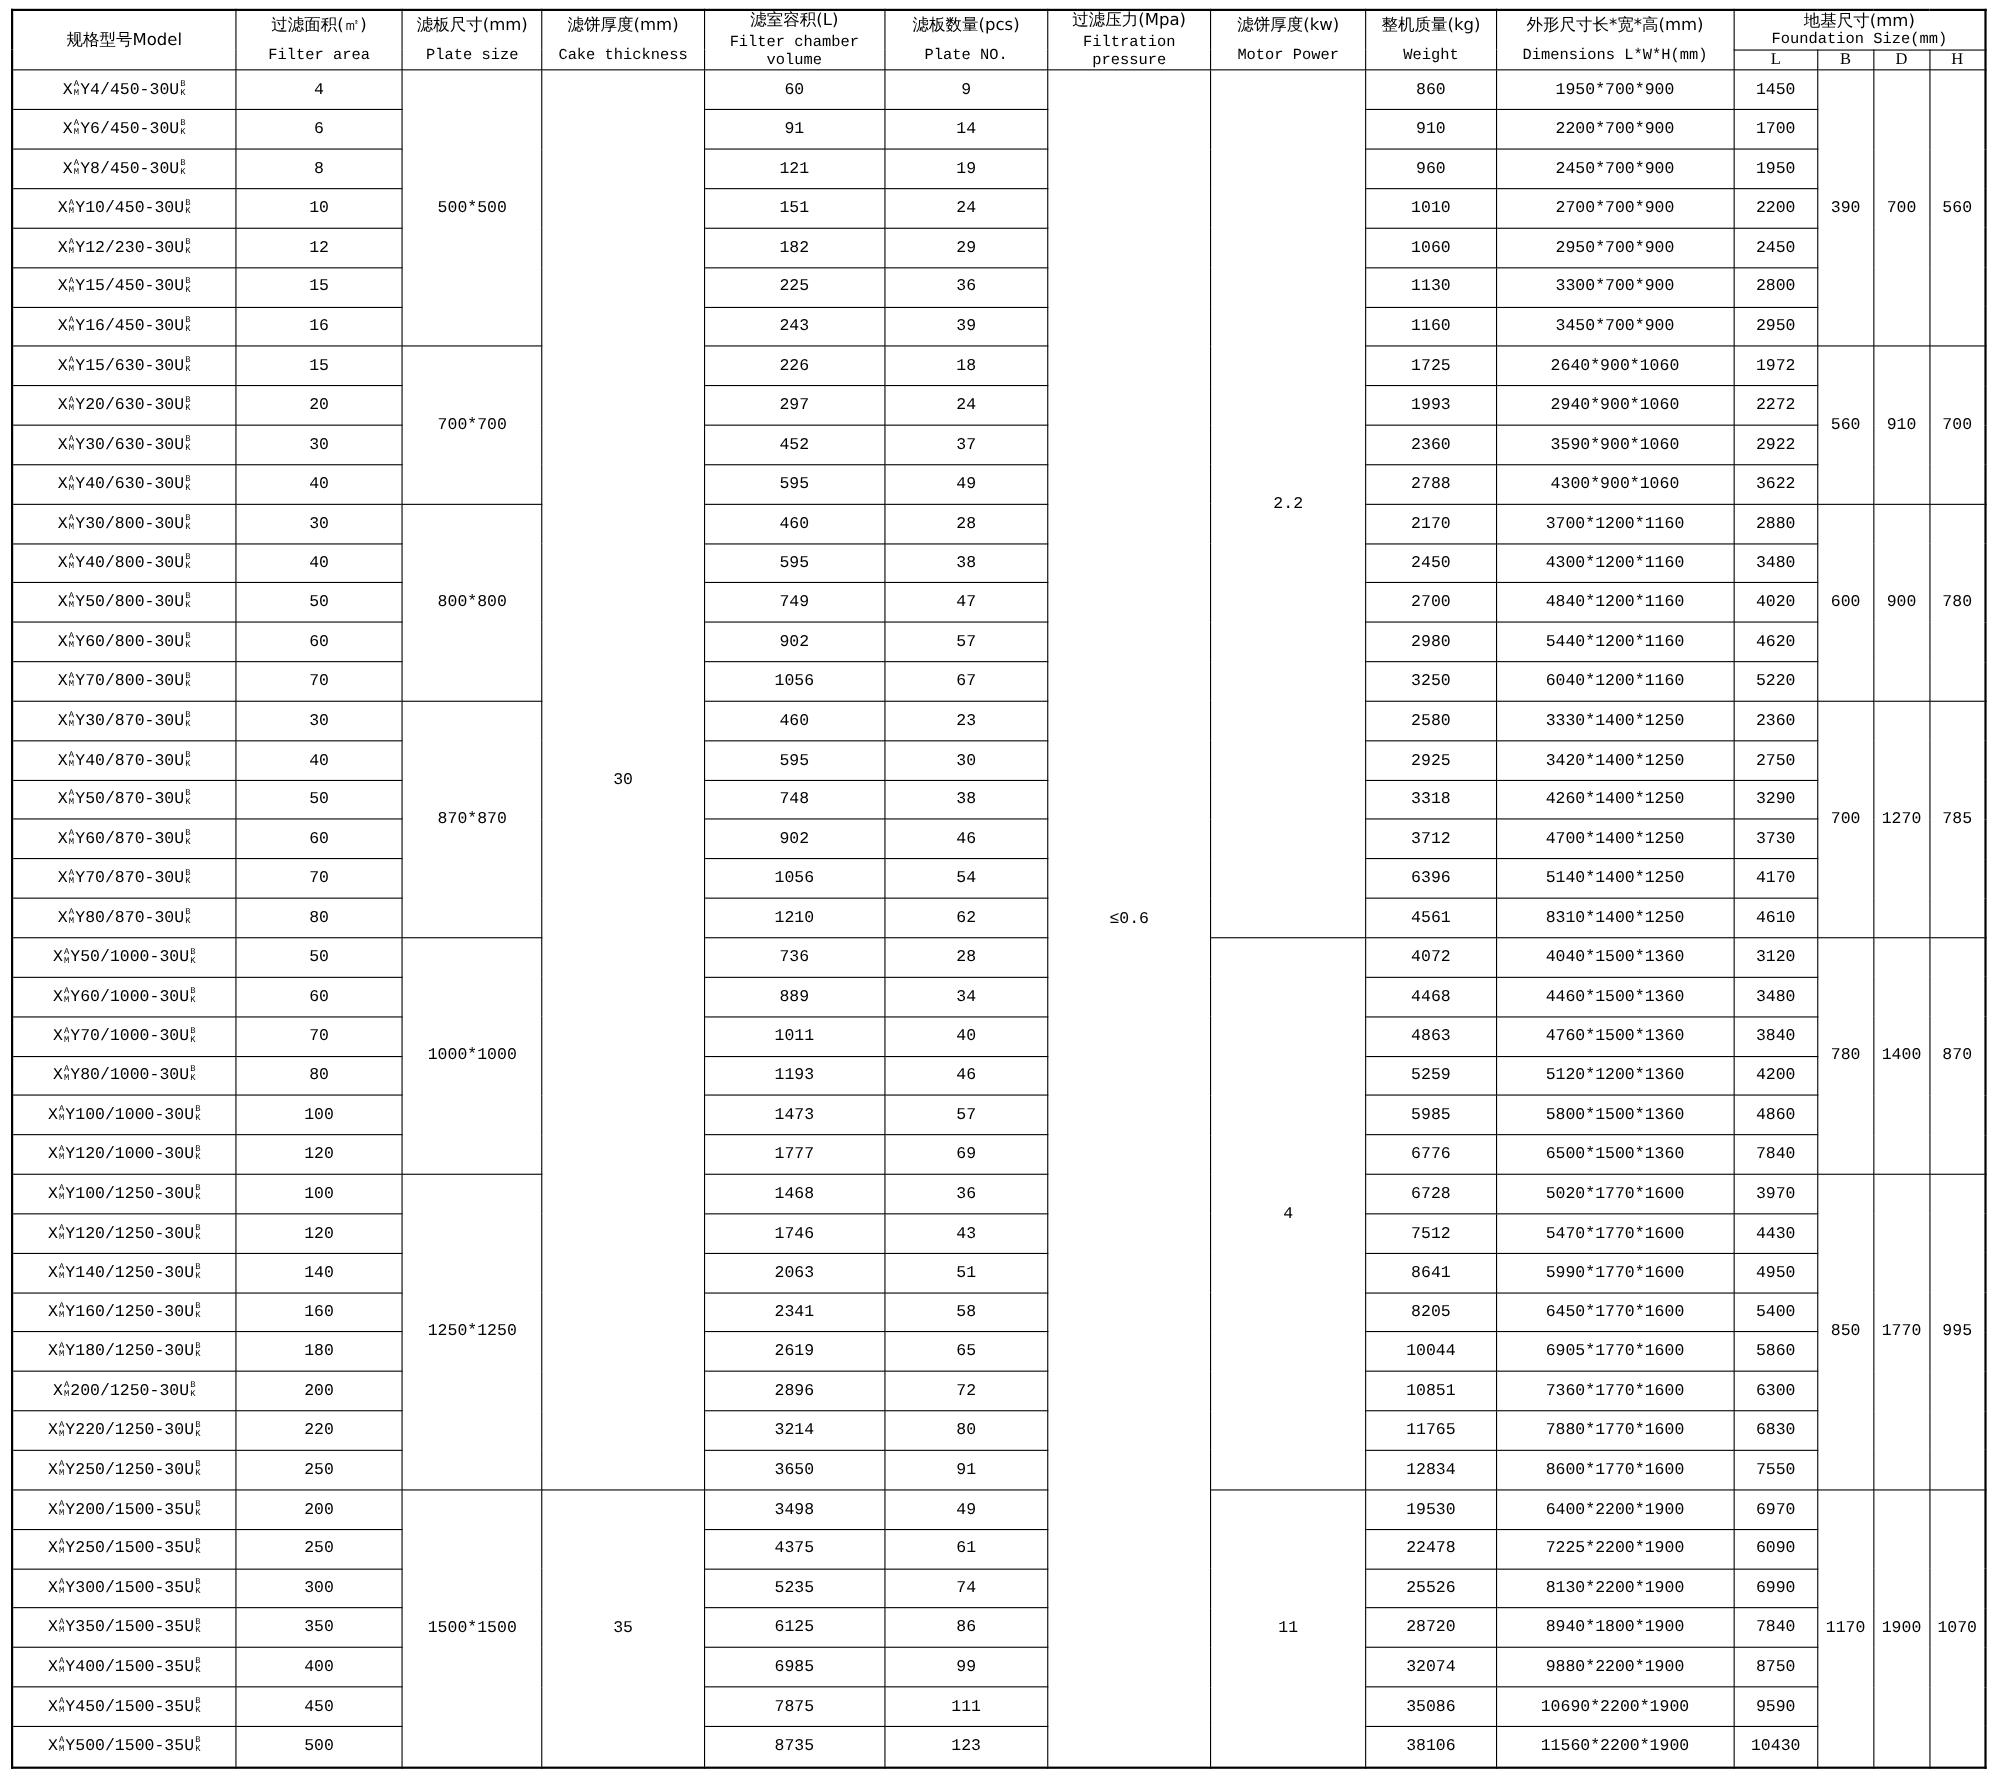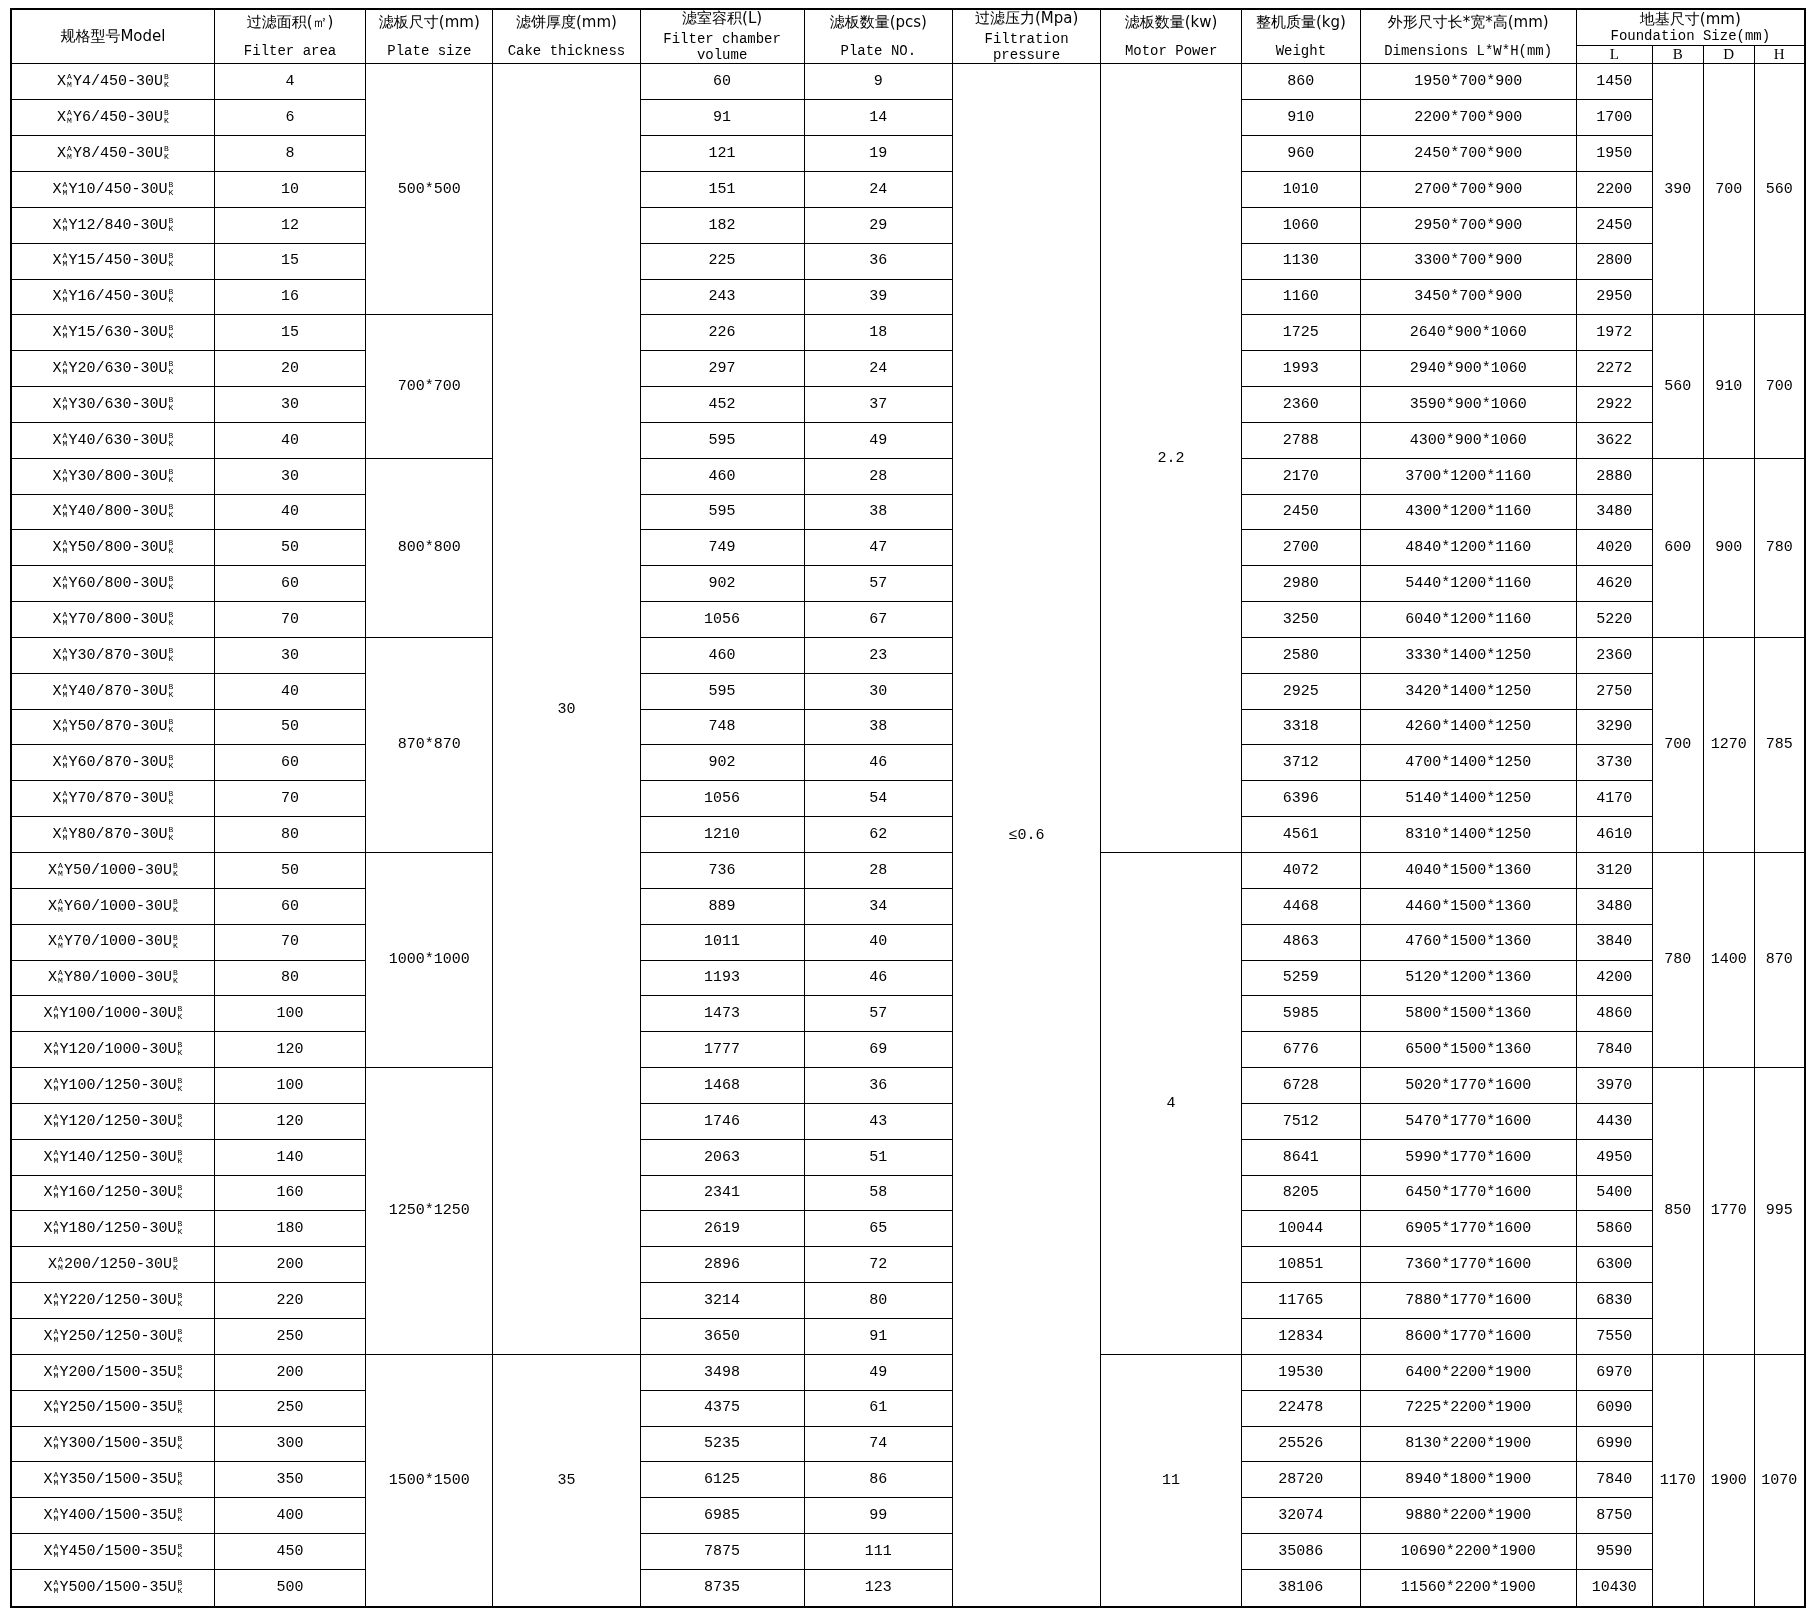--- a/index.html
+++ b/index.html
@@ -121,21 +121,21 @@
       </td>
       <td rowspan="2">
         <span class="hdr-cn">滤板数量(pcs)</span>
         <span class="hdr-en">Plate NO.</span>
       </td>
       <td rowspan="2">
         <span class="hdr-cn">过滤压力(Mpa)</span>
         <span class="hdr-en tight">Filtration pressure</span>
       </td>
       <td rowspan="2">
-        <span class="hdr-cn">滤板数量(kw)</span>
+        <span class="hdr-cn">滤饼厚度(kw)</span>
         <span class="hdr-en">Motor Power</span>
       </td>
       <td rowspan="2">
         <span class="hdr-cn">整机质量(kg)</span>
         <span class="hdr-en">Weight</span>
       </td>
       <td rowspan="2">
         <span class="hdr-cn">外形尺寸长*宽*高(mm)</span>
         <span class="hdr-en">Dimensions L*W*H(mm)</span>
       </td>
@@ -190,21 +190,21 @@
         <tr>
           <td class="model"><span class="m-x">X</span><span class="m-stack"><span style="display:block">A</span><span style="display:block">M</span></span><span class="m-mid">Y10/450-30U</span><span class="m-tail"><span style="display:block">B</span><span style="display:block">K</span></span></td>
           <td class="num">10</td>
           <td class="num">151</td>
           <td class="num">24</td>
           <td class="num">1010</td>
           <td class="num nowrap">2700*700*900</td>
           <td class="num">2200</td>
         </tr>
         <tr>
-          <td class="model"><span class="m-x">X</span><span class="m-stack"><span style="display:block">A</span><span style="display:block">M</span></span><span class="m-mid">Y12/840-30U</span><span class="m-tail"><span style="display:block">B</span><span style="display:block">K</span></span></td>
+          <td class="model"><span class="m-x">X</span><span class="m-stack"><span style="display:block">A</span><span style="display:block">M</span></span><span class="m-mid">Y12/230-30U</span><span class="m-tail"><span style="display:block">B</span><span style="display:block">K</span></span></td>
           <td class="num">12</td>
           <td class="num">182</td>
           <td class="num">29</td>
           <td class="num">1060</td>
           <td class="num nowrap">2950*700*900</td>
           <td class="num">2450</td>
         </tr>
         <tr>
           <td class="model"><span class="m-x">X</span><span class="m-stack"><span style="display:block">A</span><span style="display:block">M</span></span><span class="m-mid">Y15/450-30U</span><span class="m-tail"><span style="display:block">B</span><span style="display:block">K</span></span></td>
           <td class="num">15</td>

